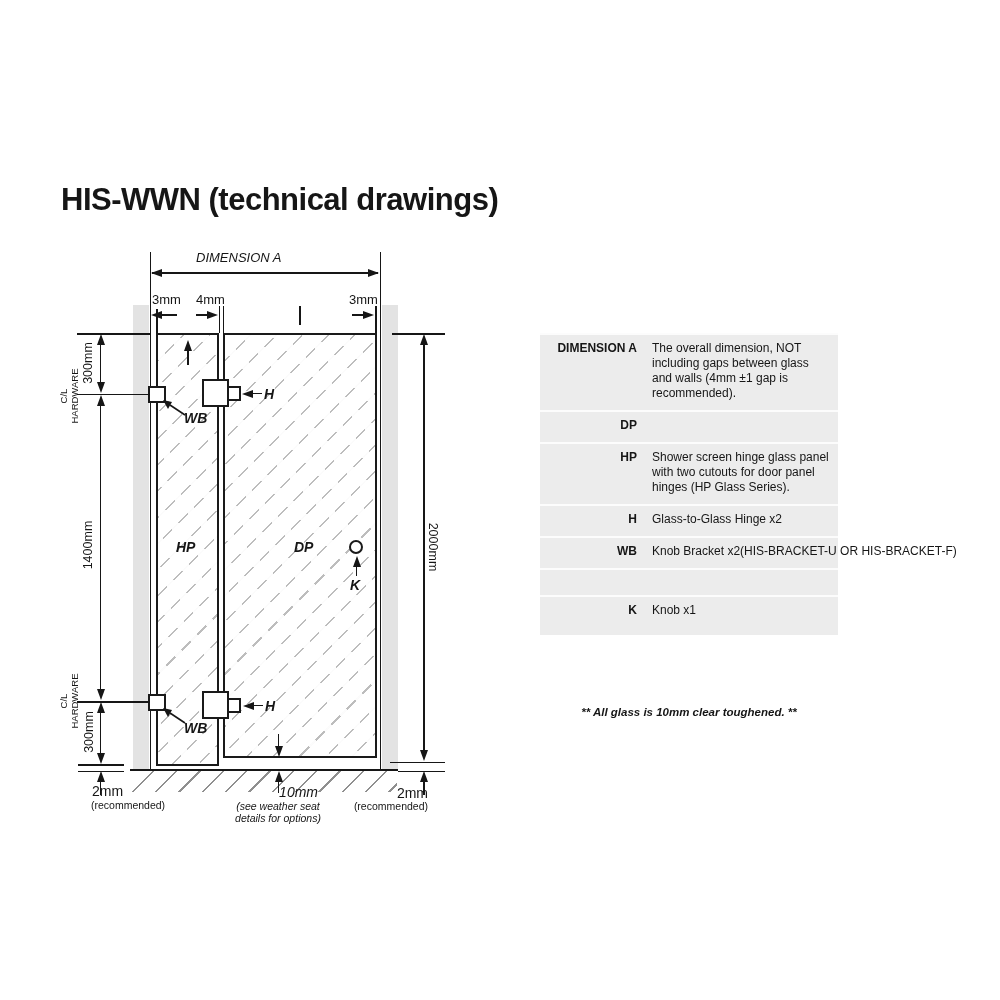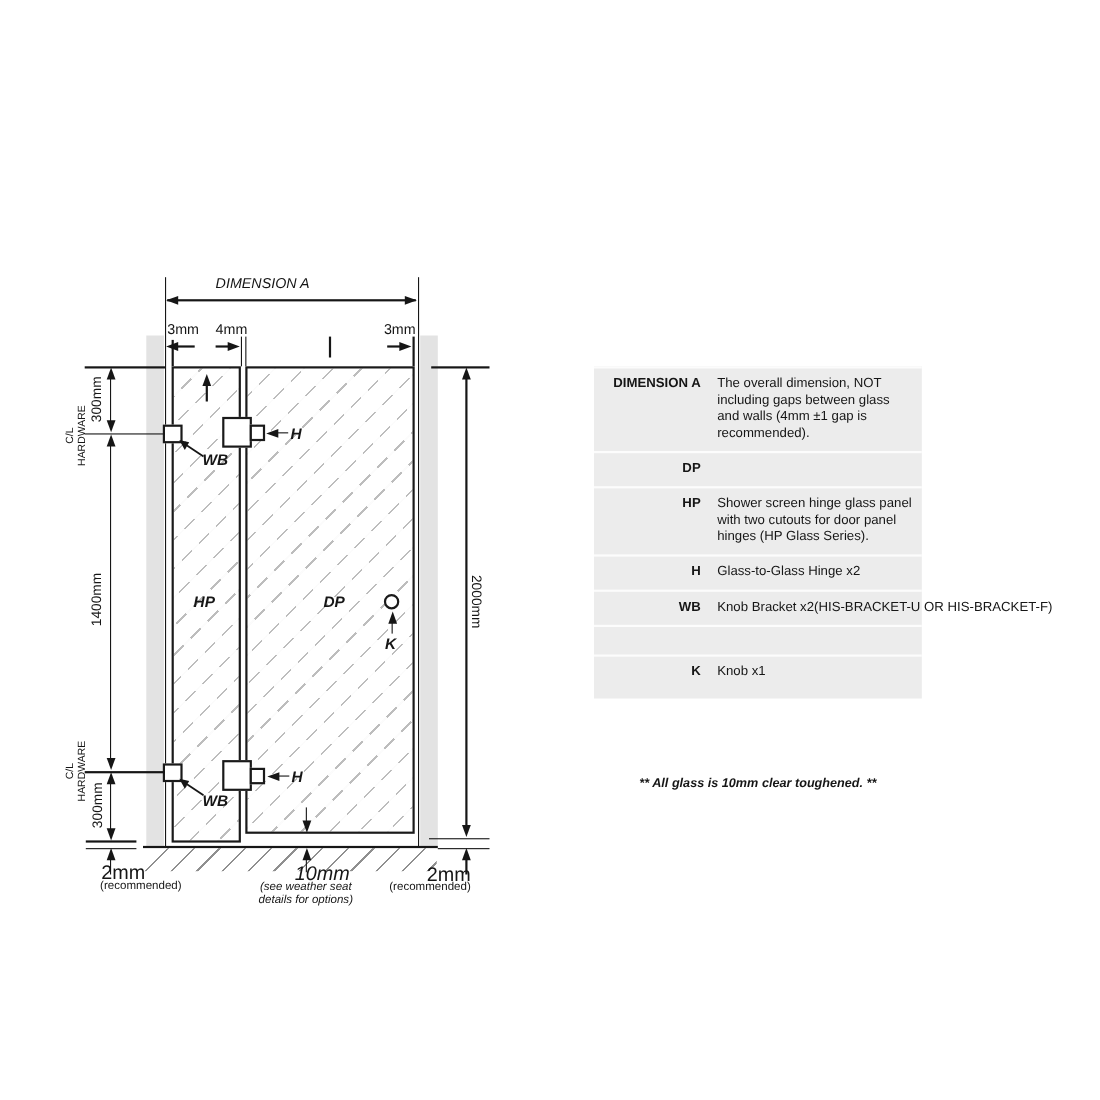--- a/index.html
+++ b/index.html
@@ -27,21 +27,21 @@
   .t{position:absolute;white-space:nowrap;}
   .pre{white-space:pre-line;}
   .title{font-size:31px;font-weight:bold;letter-spacing:-.5px;}
   .dim-label{font-size:13px;font-style:italic;}
   .mm{font-size:13px;}
   .mm-s{font-size:12.5px;}
   .rot-ccw{transform:rotate(-90deg);}
   .rot-cw{transform:rotate(90deg);}
   .cl{font-size:9.5px;line-height:11px;text-align:center;}
   .part{font-size:14px;font-weight:bold;font-style:italic;}
-  .note-big{font-size:18px;}
+  .note-big{font-size:14px;}
   .note-sm{font-size:10.5px;}
   .it{font-style:italic;}
   .circle{position:absolute;border:2px solid #1a1a1a;border-radius:50%;background:#fff;box-sizing:border-box;}
   
   .legend-box{position:absolute;left:540px;top:333px;width:298px;background:#ececec;}
   .lg-head{font-size:17px;font-weight:bold;padding:9px 0 7px 13px;letter-spacing:.2px;}
   .lg-row{display:grid;grid-template-columns:97px 1fr;column-gap:15px;border-top:2px solid #fcfcfc;
           padding:6px 0 9px;font-size:12px;line-height:15px;}
   .lg-row.empty{height:10px;}
   .lg-row:last-child{padding-bottom:17px;}
@@ -49,20 +49,21 @@
   .lg-desc{white-space:pre-line;}
   .footnote{position:absolute;left:540px;top:706px;width:298px;text-align:center;
             font-size:11.5px;font-style:italic;font-weight:bold;}
   svg{position:absolute;overflow:visible;}
 </style>
 </head>
 <body>
 
 <div id="stage">
 
+  <div class="t title" style="left:61px;top:182px;">HIS-WWN (technical drawings)</div>
 
   <div class="wall" style="left:133px;top:305px;width:16px;height:465px;"></div>
   <div class="wall" style="left:382px;top:305px;width:16px;height:465px;"></div>
   <div class="vline vthin" style="left:149.5px;top:252px;height:518px;"></div>
   <div class="vline vthin" style="left:379.5px;top:252px;height:518px;"></div>
 
   <div class="t dim-label" style="left:196px;top:250px;">DIMENSION A</div>
   <div class="hline thin" style="left:152px;top:272px;width:226px;"></div>
   <div class="ah ah-left" style="left:151px;top:269px;"></div>
   <div class="ah ah-right" style="left:368px;top:269px;"></div>

